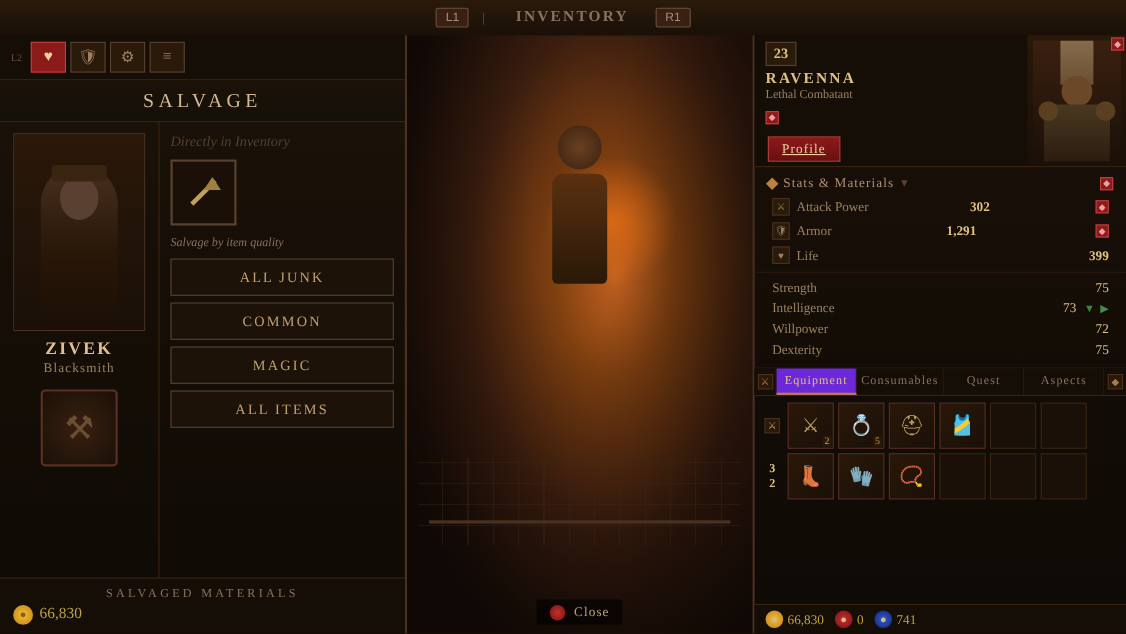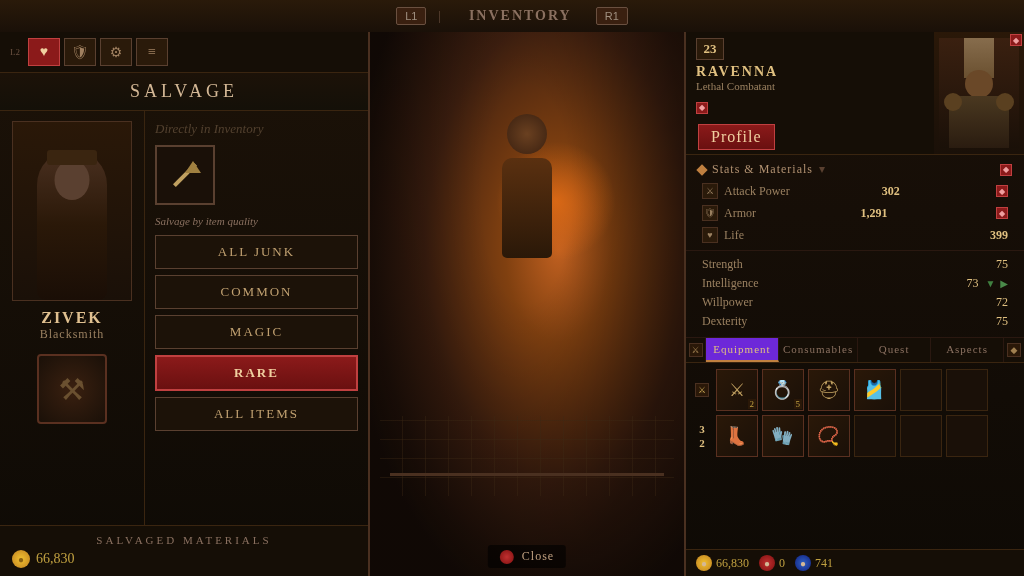--- a/index.html
+++ b/index.html
@@ -360,26 +360,27 @@
       justify-content: center;
       position: relative;
       overflow: hidden;
     }
 
     
     .profile-btn {
       background: linear-gradient(to bottom, #8b1a1a, #6a1010);
       border: 1px solid #c04040;
       color: #f0d0a0;
-      font-size: 16px;
+      font-size: 12px;
       padding: 3px 12px;
       cursor: pointer;
       letter-spacing: 1px;
       margin: 6px 0 4px 12px;
       display: inline-block;
+      text-decoration: underline;
     }
 
     
     .stats-section {
       padding: 4px 12px;
       border-bottom: 1px solid #2a1810;
     }
     .stats-header {
       display: flex;
       align-items: center;
@@ -625,21 +626,20 @@
             <div style="width:16px;height:12px;background:#a08040;position:absolute;top:6px;right:4px;clip-path:polygon(0 100%,50% 0,100% 100%);"></div>
           </div>
         </div>
 
         <div class="quality-label">Salvage by item quality</div>
 
         <div class="quality-buttons">
           <button class="qual-btn">ALL JUNK</button>
           <button class="qual-btn">COMMON</button>
           <button class="qual-btn">MAGIC</button>
-          <button class="qual-btn selected">RARE</button>
           <button class="qual-btn">ALL ITEMS</button>
         </div>
       </div>
     </div>
 
     <div class="materials-footer">
       <div class="materials-title">SALVAGED MATERIALS</div>
       <div class="currency-row">
         <div class="gold-coin c-gold">●</div>
         <span class="currency-amount">66,830</span>

